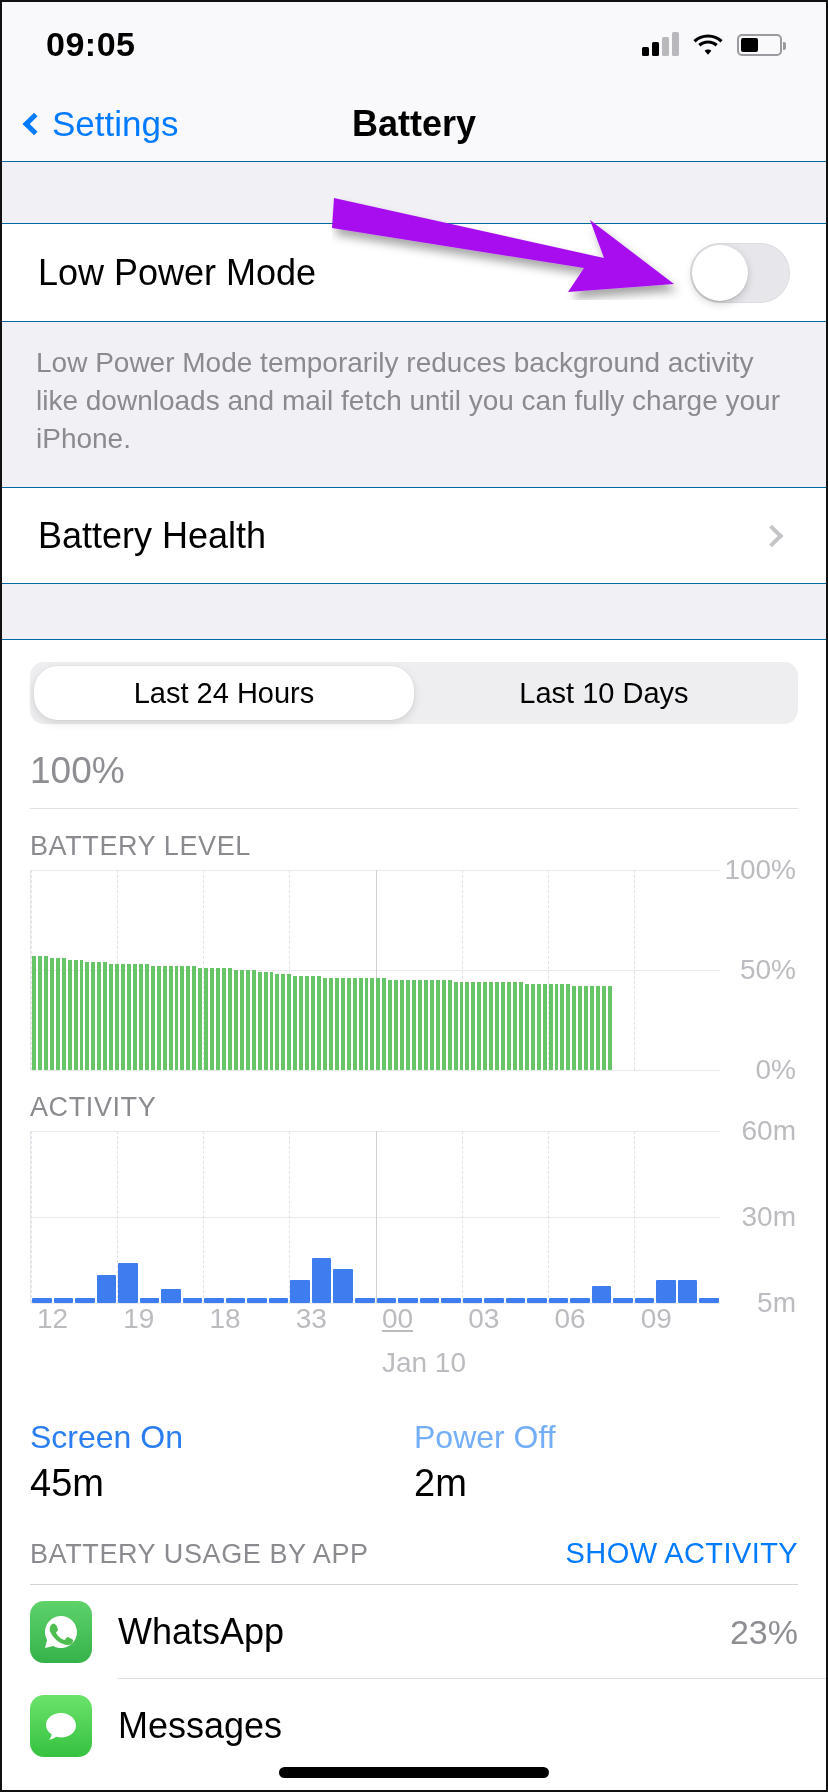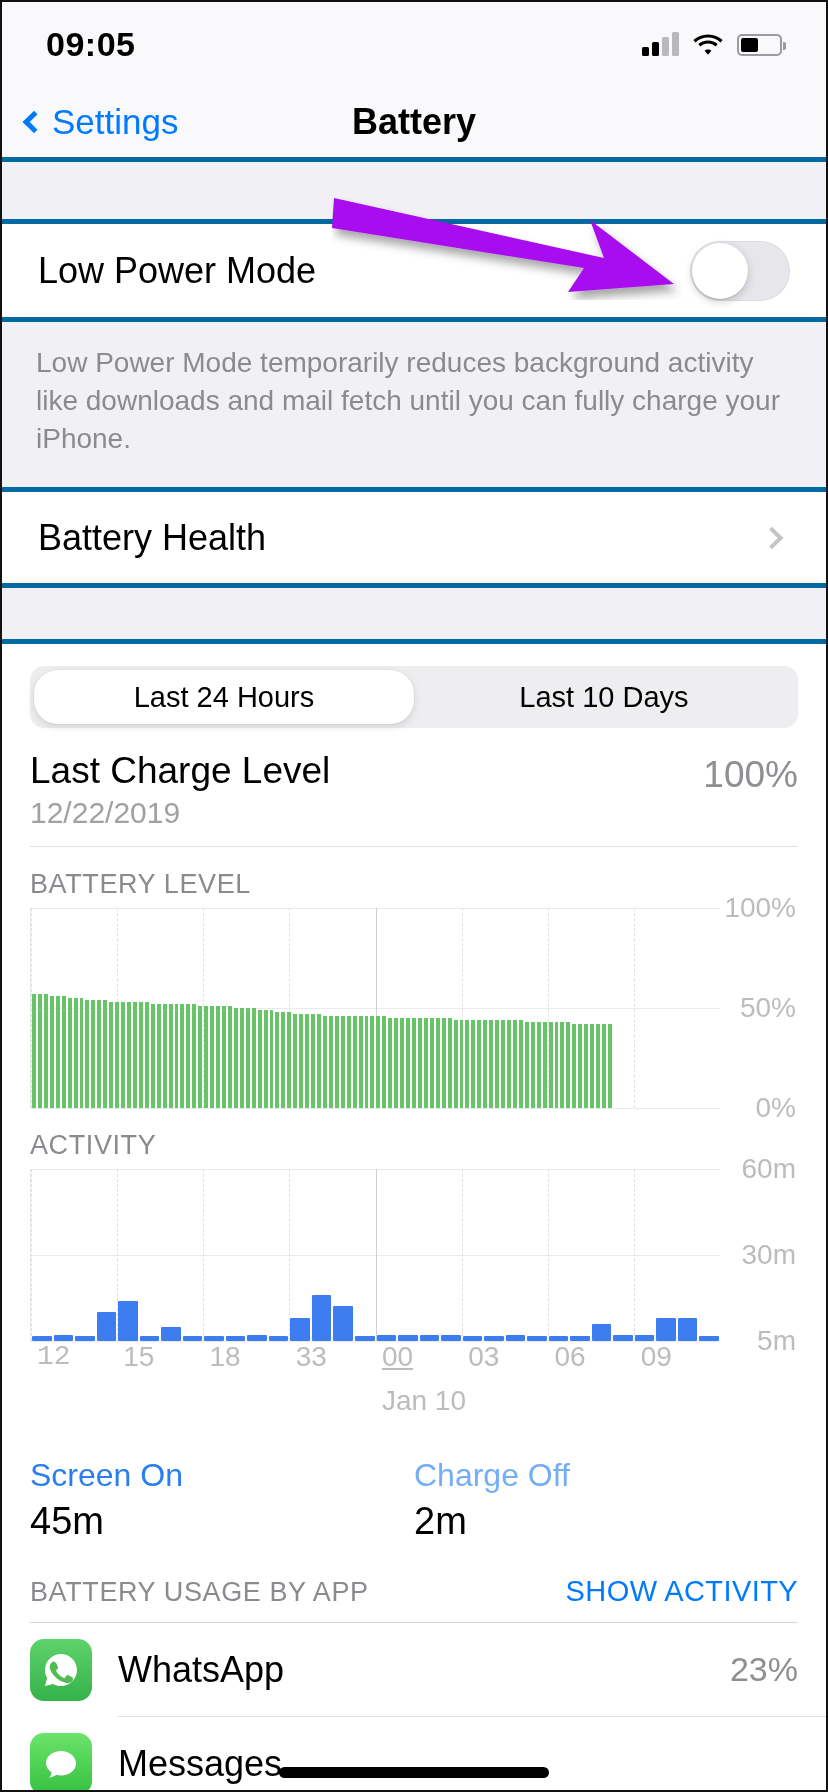--- a/index.html
+++ b/index.html
@@ -73,21 +73,21 @@
   }
   .nav-title {
     position: absolute; left: 0; right: 0;
     text-align: center;
     font-size: 36px; font-weight: 700; color: #000;
     pointer-events: none;
   }
 
   
   .group-gap { background: #f1f1f5; }
-  .hairline-bottom { border-bottom: 5px solid #0369a1; }
+  .hairline-bottom { border-bottom: 1px solid #0369a1; }
 
   .row {
     background: #fff;
     display: flex; align-items: center; justify-content: space-between;
     padding: 0 36px;
   }
   .row-label { font-size: 36px; color: #000; }
   .chev-right {
     width: 16px; height: 16px;
     border-top: 4px solid #c4c4c8; border-right: 4px solid #c4c4c8;
@@ -312,24 +312,20 @@
   <div class="group-gap hairline-bottom" style="height:56px"></div>
 
   <div class="card">
 
     <div class="segmented">
       <div class="seg active">Last 24 Hours</div>
       <div class="seg">Last 10 Days</div>
     </div>
 
     <div class="charge-row">
-      <div>
-        <div class="charge-title">Last Charge Level</div>
-        <div class="charge-date">12/22/2019</div>
-      </div>
       <div class="charge-pct">100%</div>
     </div>
 
     <div class="chart-caption">BATTERY LEVEL</div>
     <div class="chart-wrap">
       <div class="plot" id="battery-plot" style="height:200px">
           <div class="gridline" style="top: 0%;"></div>
           <div class="gridline" style="top: 50%;"></div>
           <div class="gridline" style="top: 100%;"></div>
           <div class="vgrid" style="left: 0%;"></div>
@@ -496,39 +492,39 @@
             <div class="bar blue" style="height: 22.9333px;"></div>
             <div class="bar blue" style="height: 5px;"></div>
           </div>
         </div>
       <div class="ylabels" style="height:172px; top:0">
         <span class="ylab" style="top:0%">60m</span>
         <span class="ylab" style="top:50%">30m</span>
         <span class="ylab" style="top:100%">5m</span>
       </div>
       <div class="xlabels" id="activity-xlabels" style="height: 90px;">
-          <span class="xlab" style="left: 1%; font-family: Liberation Mono, monospace;">12</span>
-          <span class="xlab" style="left: 13.5%;">15</span>
+          <span class="xlab" style="left: 1%;">12</span>
+          <span class="xlab" style="left: 13.5%;">19</span>
           <span class="xlab" style="left: 26%;">18</span>
           <span class="xlab" style="left: 38.5%;">33</span>
           <span class="xlab" style="left: 51%; text-decoration: underline;">00</span>
           <span class="xlab" style="left: 63.5%;">03</span>
           <span class="xlab" style="left: 76%;">06</span>
           <span class="xlab" style="left: 88.5%;">09</span>
           <span class="daylab" style="left: 51%;">Jan 10</span>
         </div>
     </div>
 
     <div class="screen-stats">
       <div class="stat">
         <div class="stat-label on">Screen On</div>
         <div class="stat-value">45m</div>
       </div>
       <div class="stat">
-        <div class="stat-label off">Charge Off</div>
+        <div class="stat-label off">Power Off</div>
         <div class="stat-value">2m</div>
       </div>
     </div>
 
     <div class="section-head">
       <span class="section-head-left">BATTERY USAGE BY APP</span>
       <span class="section-head-right">SHOW ACTIVITY</span>
     </div>
 
     <div class="app-row">

